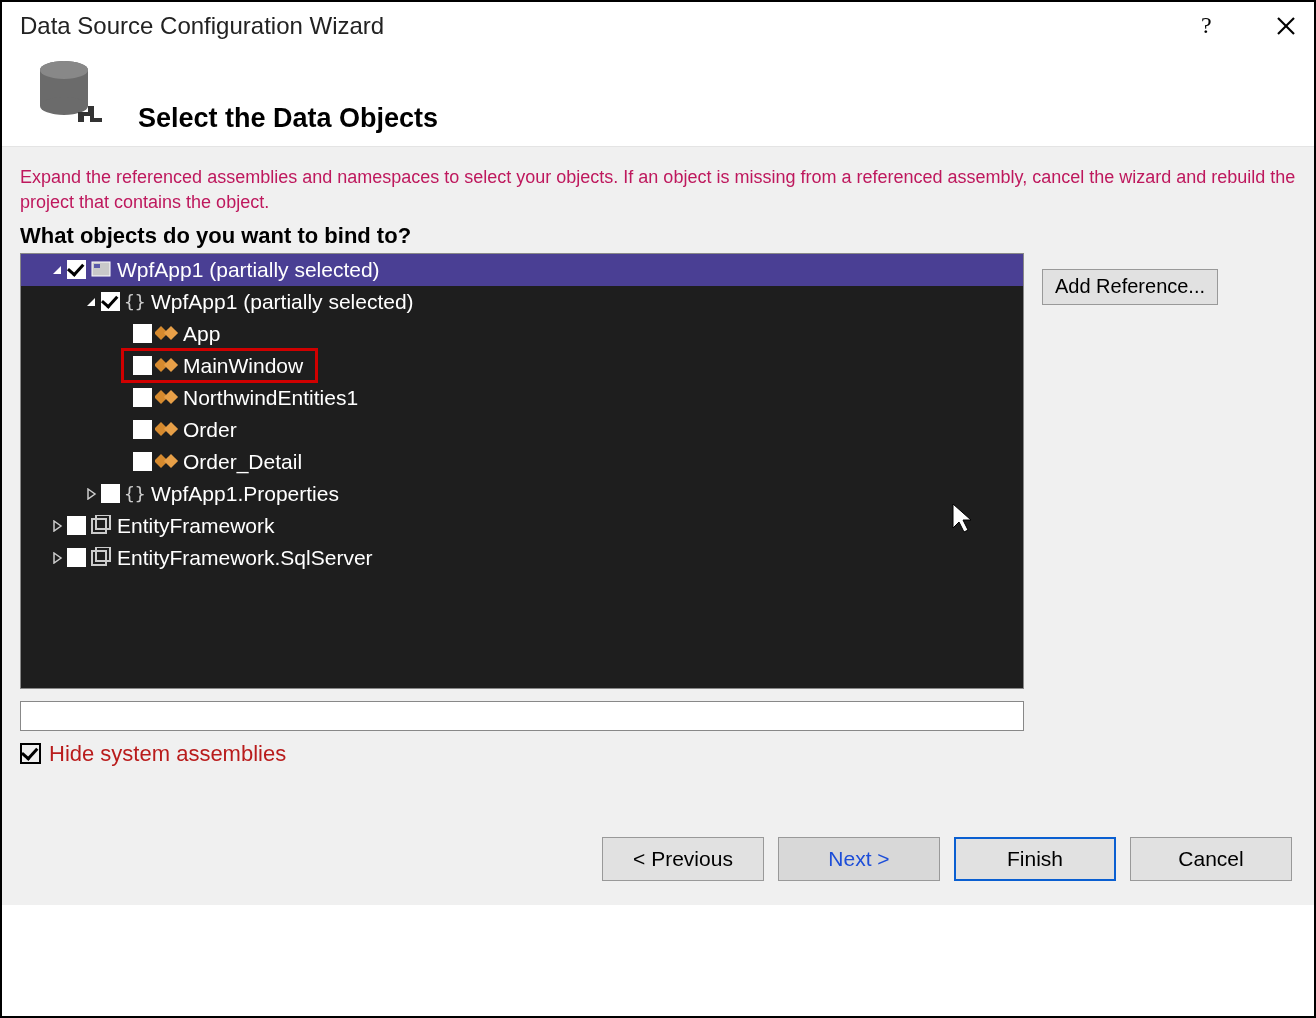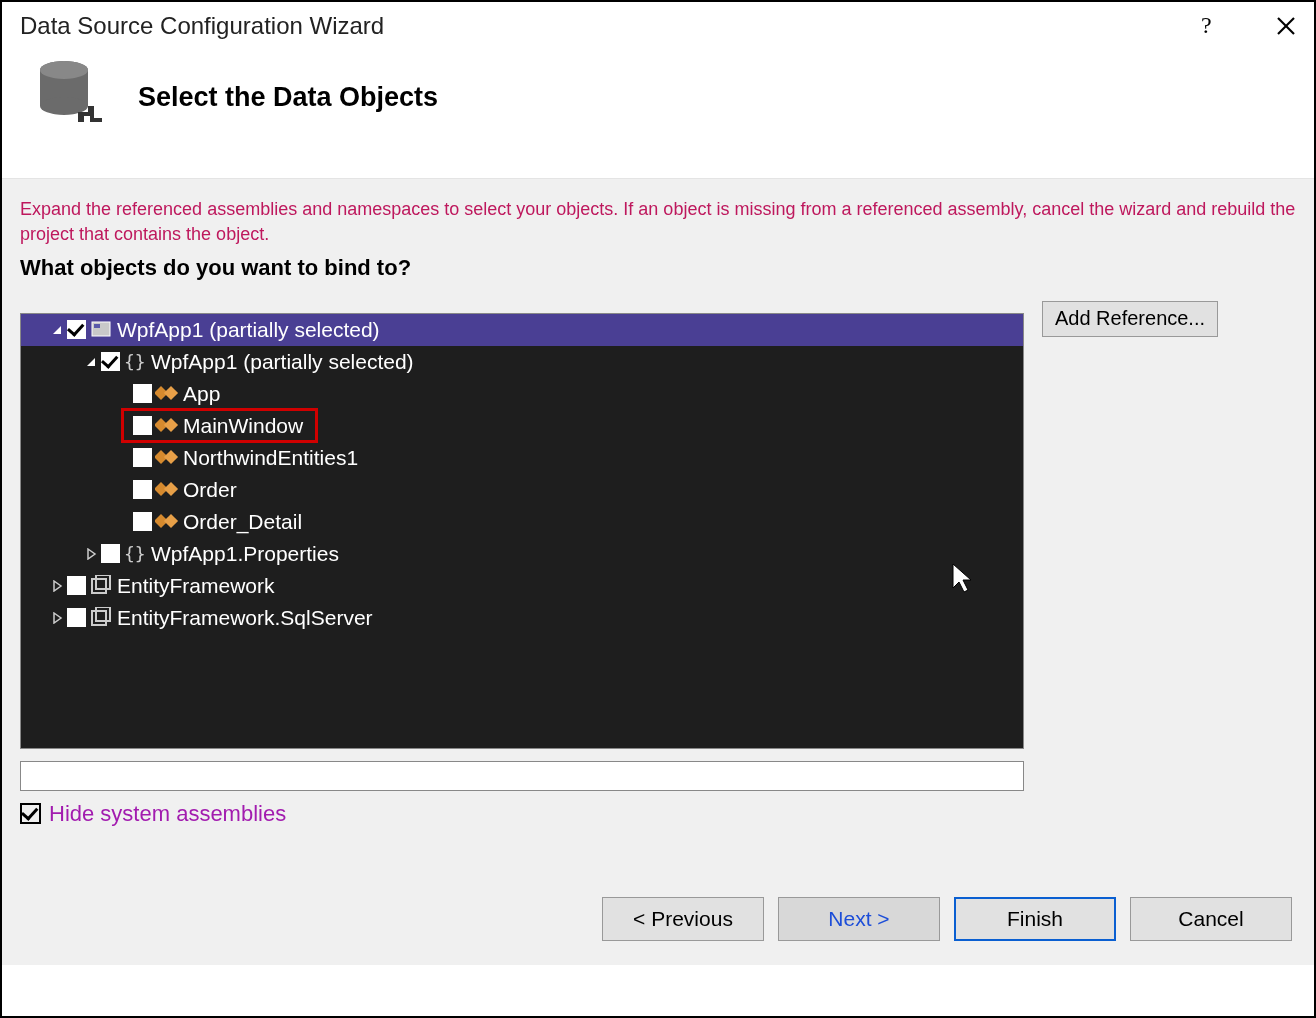--- a/index.html
+++ b/index.html
@@ -33,22 +33,22 @@
     height: 32px;
     display: flex;
     align-items: center;
     justify-content: center;
     cursor: pointer;
     font-size: 22px;
     color: #222;
   }
   .header-strip {
     display: flex;
-    align-items: center;
-    padding: 14px 18px 44px 28px;
+    align-items: flex-end;
+    padding: 14px 18px 12px 28px;
     background: #fff;
   }
   .db-icon {
     width: 78px;
     height: 78px;
     margin-right: 30px;
     margin-top: -4px;
   }
   .header-title {
     font-size: 27px;
@@ -72,21 +72,20 @@
     color: #000;
     margin-bottom: 4px;
   }
   .mid-row {
     display: flex;
     gap: 18px;
     align-items: flex-start;
   }
   .tree-container {
     flex: 0 0 1004px;
-    margin-top: 28px;
   }
   .tree {
     background: #1e1e1e;
     border: 1px solid #888;
     height: 436px;
     overflow: hidden;
     color: #fff;
     font-size: 21px;
     position: relative;
   }
@@ -150,21 +149,21 @@
     height: 30px;
     border: 1px solid #888;
     background: #fff;
     width: 1004px;
   }
   .hide-row {
     display: flex;
     align-items: center;
     margin-top: 10px;
     font-size: 22px;
-    color: #a21caf;
+    color: #b91c1c;
     gap: 8px;
   }
   .hide-check {
     width: 21px;
     height: 21px;
     border: 2px solid #000;
     display: inline-flex;
     align-items: center;
     justify-content: center;
   }

